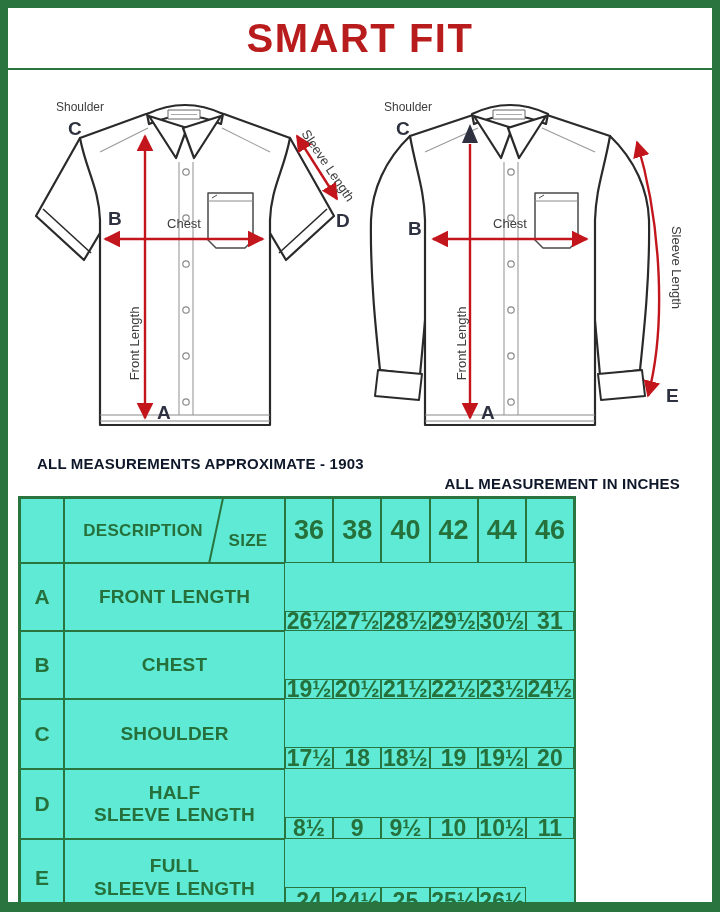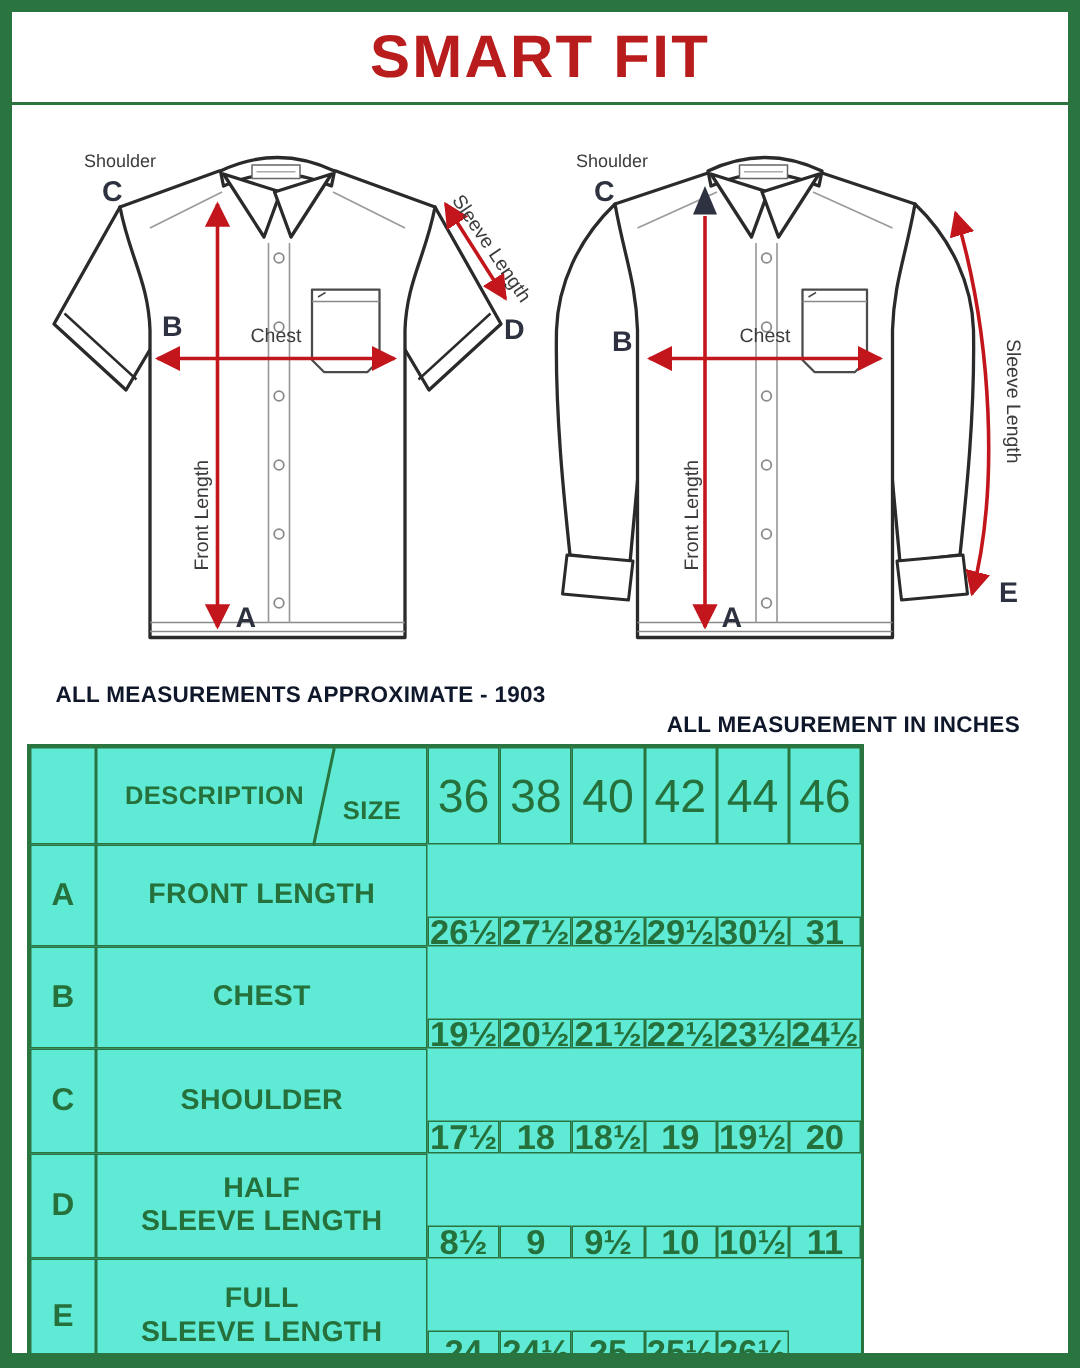--- a/index.html
+++ b/index.html
@@ -23,21 +23,21 @@
     display:grid;grid-template-columns:44px 221px repeat(6,1fr);
     grid-template-rows:65px 68px 68px 70px 70px auto;
     border:2px solid #2a7440;background:#5eead4;z-index:10;
   }
   .cell{border:1px solid #2a7440;display:flex;align-items:center;justify-content:center;
     color:#26713b;text-align:center;box-sizing:border-box;}
   .corner{position:relative;font-weight:bold;font-size:17px;letter-spacing:0.3px;}
   .corner .desc{position:absolute;left:8px;top:0;height:100%;width:140px;display:flex;align-items:center;justify-content:center;}
   .corner .sz{position:absolute;right:8px;top:0;height:100%;width:56px;display:flex;align-items:center;justify-content:center;margin-top:10px;}
   .corner .slash{position:absolute;left:150px;top:-1px;width:2px;height:66px;background:#2a7440;transform:rotate(12deg);}
-  .size-head{font-weight:normal;font-size:31px;}
+  .size-head{font-weight:bold;font-size:27px;}
   .letter-cell{font-weight:bold;font-size:21px;}
   .label-cell{font-weight:bold;font-size:19px;line-height:1.18;white-space:pre-line;letter-spacing:0.2px;}
   .value-cell{font-weight:bold;font-size:23px;margin-top:48px;}
 </style>
 </head>
 <body>
 
 <div class="page">
   <div class="frame"></div>
 

